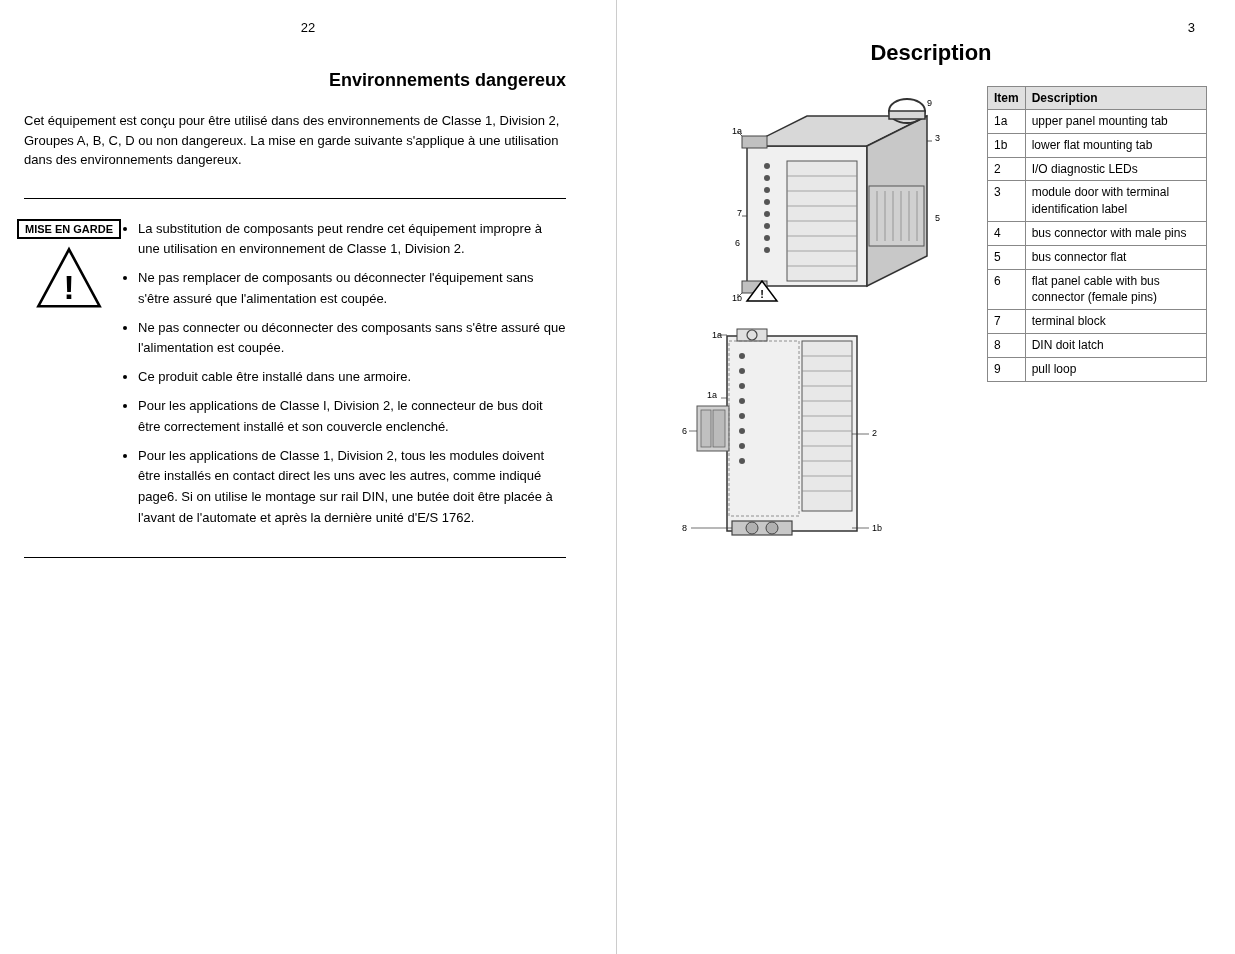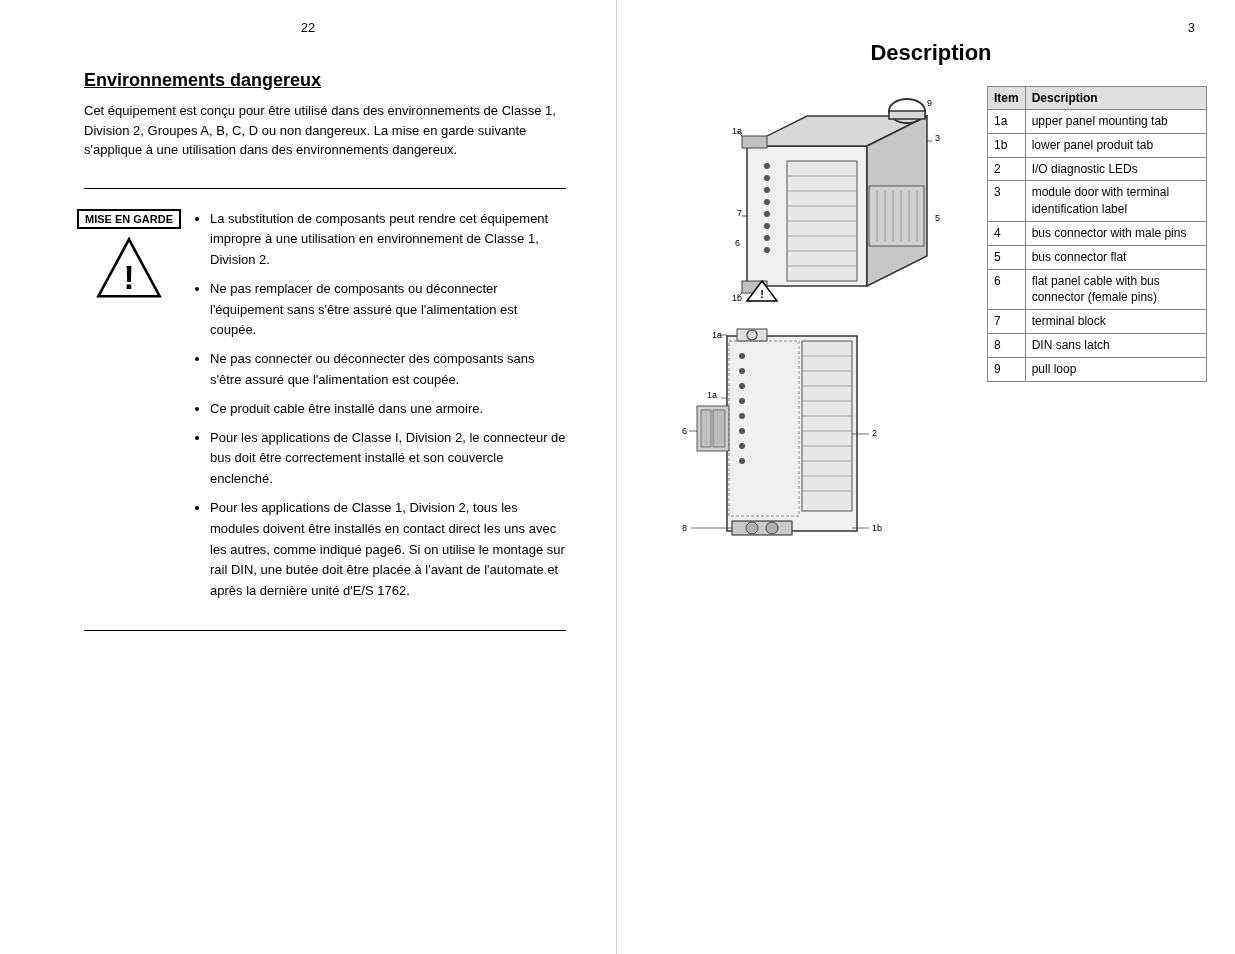--- a/index.html
+++ b/index.html
@@ -15,56 +15,56 @@
 
     .page-container {
       display: flex;
       width: 1235px;
       min-height: 954px;
     }
 
     
     .left-page {
       width: 617px;
-      padding: 40px 50px 40px 84px;
+      padding: 40px 50px 40px 24px;
       border-right: 1px solid #ccc;
       position: relative;
     }
 
     .page-number-left {
       position: absolute;
       top: 20px;
       left: 50%;
       transform: translateX(-50%);
       font-size: 13px;
     }
 
     .section-title {
       font-size: 18px;
       font-weight: bold;
-      text-decoration: underline;
-      margin-bottom: 10px;
+      margin-bottom: 20px;
       margin-top: 30px;
+      text-align: right;
     }
 
     .intro-text {
       font-size: 13px;
       line-height: 1.5;
       margin-bottom: 28px;
     }
 
     .divider {
       border: none;
       border-top: 1.5px solid #000;
       margin-bottom: 20px;
     }
 
     .warning-box {
       display: flex;
-      gap: 16px;
+      gap: 4px;
       margin-bottom: 20px;
     }
 
     .mise-en-garde {
       display: flex;
       flex-direction: column;
       align-items: center;
       min-width: 90px;
     }
 
@@ -360,21 +360,21 @@
               <th>Description</th>
             </tr>
           </thead>
           <tbody id="table-body">
           <tr>
                 <td>1a</td>
                 <td>upper panel mounting tab</td>
               </tr>
               <tr>
                 <td>1b</td>
-                <td>lower panel produit tab</td>
+                <td>lower flat mounting tab</td>
               </tr>
               <tr>
                 <td>2</td>
                 <td>I/O diagnostic LEDs</td>
               </tr>
               <tr>
                 <td>3</td>
                 <td>module door with terminal identification label</td>
               </tr>
               <tr>
@@ -388,21 +388,21 @@
               <tr>
                 <td>6</td>
                 <td>flat panel cable with bus connector (female pins)</td>
               </tr>
               <tr>
                 <td>7</td>
                 <td>terminal block</td>
               </tr>
               <tr>
                 <td>8</td>
-                <td>DIN sans latch</td>
+                <td>DIN doit latch</td>
               </tr>
               <tr>
                 <td>9</td>
                 <td>pull loop</td>
               </tr>
             </tbody>
         </table>
       </div>
     </div>
   </div>

